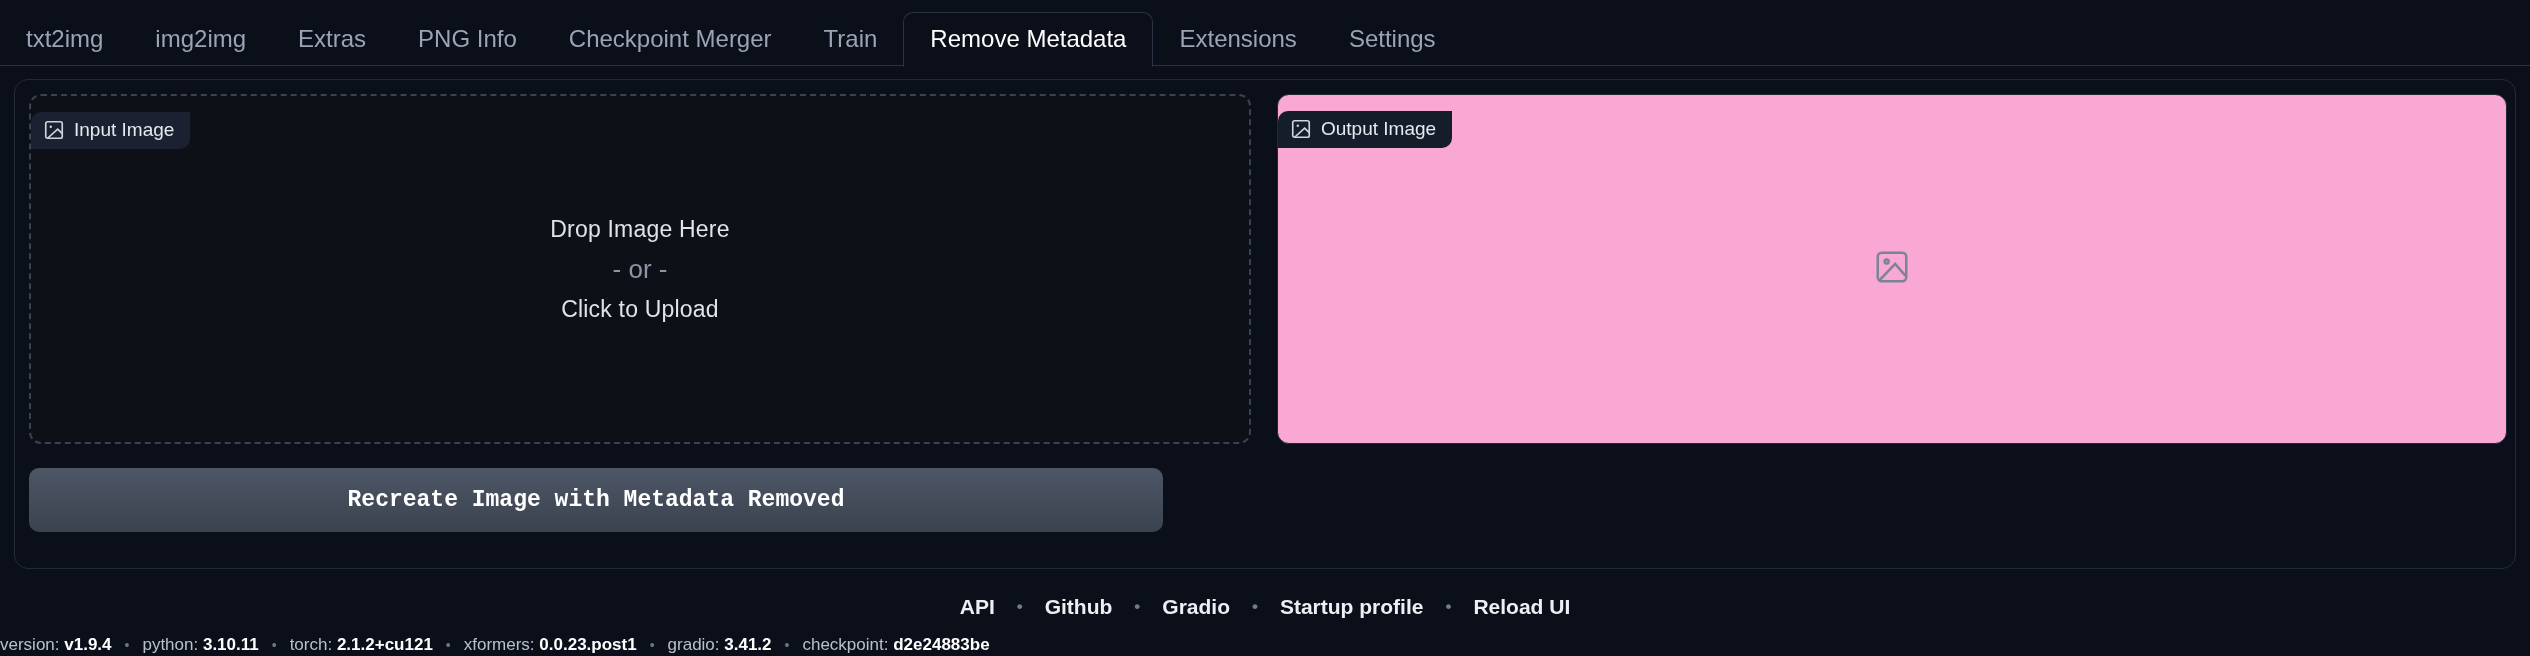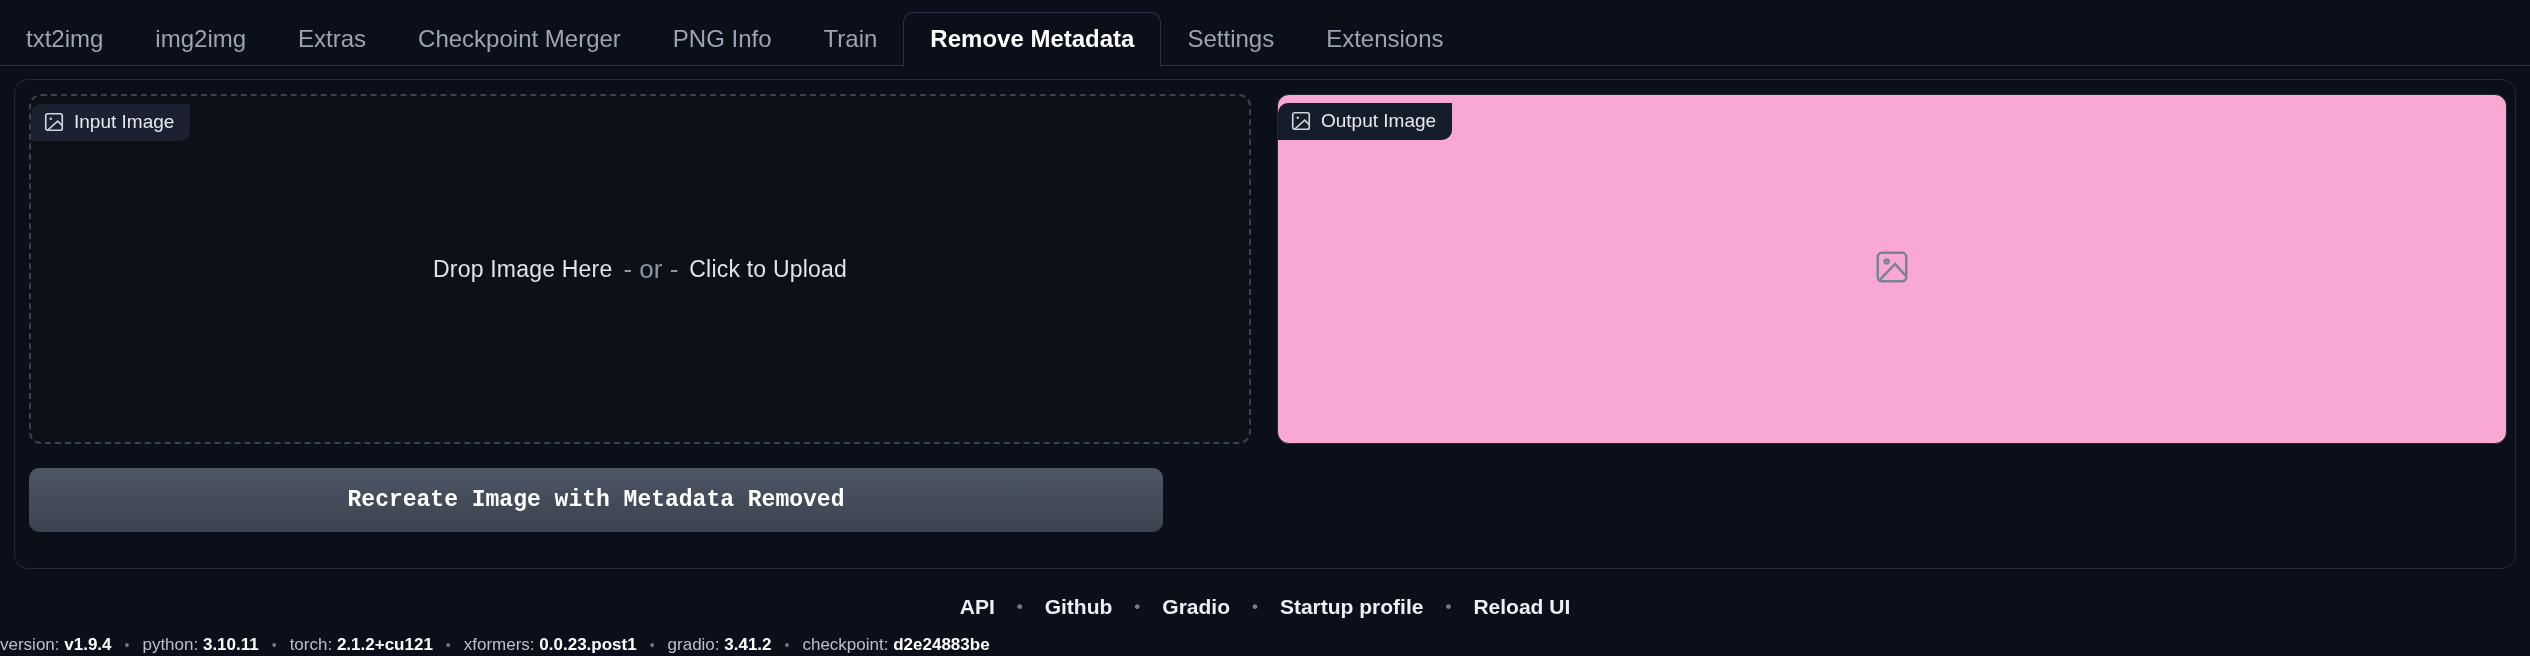--- a/index.html
+++ b/index.html
@@ -33,21 +33,21 @@
     height: 54px;
     line-height: 54px;
     font-size: 24px;
     color: #9aa4b4;
     white-space: nowrap;
     cursor: pointer;
     z-index: 2;
   }
   .tab.active {
     color: #ffffff;
-    font-weight: bold;
+    font-weight: normal;
     border: 1px solid #2a3344;
     border-bottom: 1px solid #0b0f19;
     border-radius: 10px 10px 0 0;
     background: #0b0f19;
     margin-bottom: -1px;
     height: 55px;
     line-height: 52px;
   }
 
   
@@ -80,41 +80,41 @@
     background: #0d1117;
     border: 2px dashed #39424f;
   }
   .panel-output {
     background: #f9a8d4;
     border: 1px solid #1f2937;
   }
 
   .panel-label {
     position: absolute;
-    top: 8px; left: 0;
+    top: 16px; left: 0;
     display: flex;
     align-items: center;
     gap: 9px;
     padding: 7px 16px 8px 12px;
     background: #1b2130;
     border-radius: 10px 0 10px 0;
     font-size: 19px;
     color: #e6e9ef;
     z-index: 3;
   }
   .panel-output .panel-label { background: #161d2a; }
 
   .label-ico { width: 22px; height: 22px; display: block; }
 
   
   .dropzone {
     width: 100%;
     height: 100%;
     display: flex;
-    flex-direction: row;
+    flex-direction: column;
     align-items: center;
     justify-content: center;
     gap: 11px;
     cursor: pointer;
     user-select: none;
   }
   .dz-main {
     font-size: 23px;
     color: #dfe3ea;
     letter-spacing: .2px;
@@ -185,26 +185,26 @@
   .ver-item b { color: #ffffff; font-weight: bold; }
   .sep-sm { color: #6b7687; font-size: 14px; }
 </style>
 </head>
 <body>
 
 <div class="tabbar" id="tabbar">
     <div class="tab">txt2img</div>
     <div class="tab">img2img</div>
     <div class="tab">Extras</div>
+    <div class="tab">PNG Info</div>
     <div class="tab">Checkpoint Merger</div>
-    <div class="tab">PNG Info</div>
     <div class="tab">Train</div>
     <div class="tab active">Remove Metadata</div>
+    <div class="tab">Extensions</div>
     <div class="tab">Settings</div>
-    <div class="tab">Extensions</div>
   </div>
 
 <div class="container">
 
   <div class="row">
 
     <div class="col-left">
       <div class="panel panel-input">
         <div class="panel-label">
           <span>

